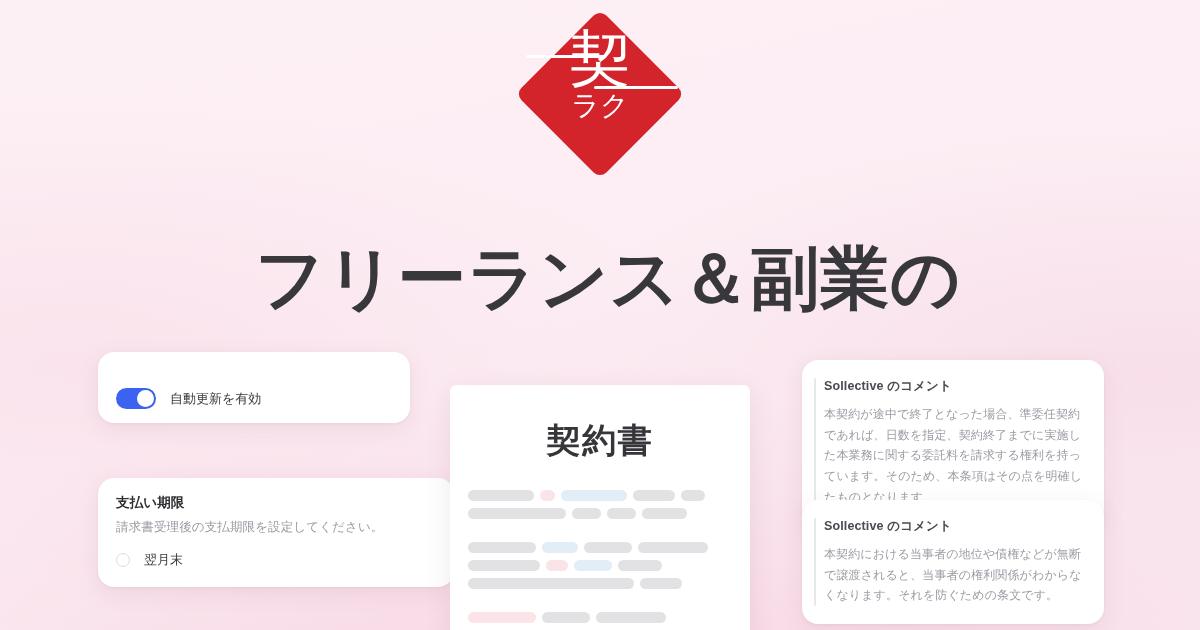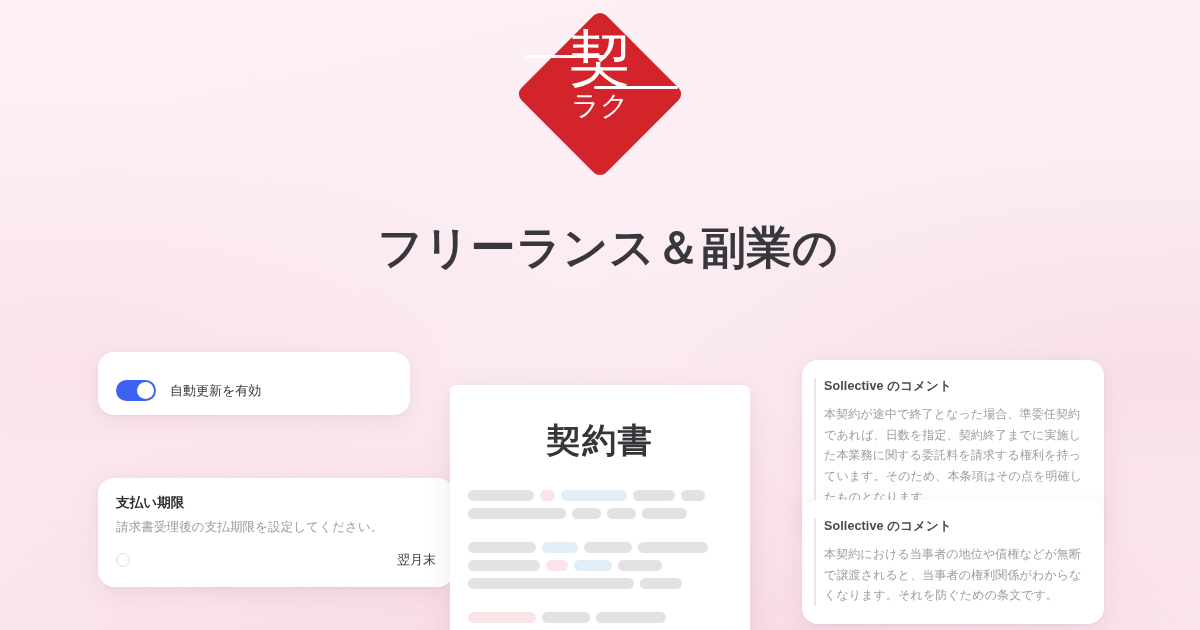--- a/index.html
+++ b/index.html
@@ -88,21 +88,21 @@
 
   
   #headline {
     position: absolute;
     left: 0;
     right: 0;
     top: 190px;
     text-align: center;
     color: #38383c;
     font-weight: 700;
-    font-size: 45px;
+    font-size: 69px;
     line-height: 1.24;
     letter-spacing: 0.01em;
     margin-left: 16px;
   }
   #headline .l2 { display: block; }
   .hl-red { color: #d8222b; }
 
   
   .card {
     position: absolute;
@@ -131,21 +131,21 @@
     font-size: 12.5px;
     color: #9a9aa2;
     line-height: 1.55;
     margin: 0;
     letter-spacing: 0.01em;
   }
 
   .toggle-row {
     display: flex;
     align-items: center;
-    margin-top: 12px;
+    margin-top: 20px;
   }
   .toggle {
     width: 40px;
     height: 21px;
     border-radius: 11px;
     background: #3b62f0;
     position: relative;
     flex: 0 0 auto;
   }
   .toggle .knob {
@@ -160,21 +160,20 @@
   .toggle-label {
     margin-left: 14px;
     font-size: 13px;
     color: #3a3a40;
   }
 
   .radio-row {
     display: flex;
     align-items: center;
     margin-top: 14px;
-    justify-content: space-between;
   }
   .radio {
     width: 14px;
     height: 14px;
     border-radius: 50%;
     box-sizing: border-box;
     flex: 0 0 auto;
     position: relative;
   }
   .radio.off { border: 1.6px solid #dcdce2; background: #ffffff; }

